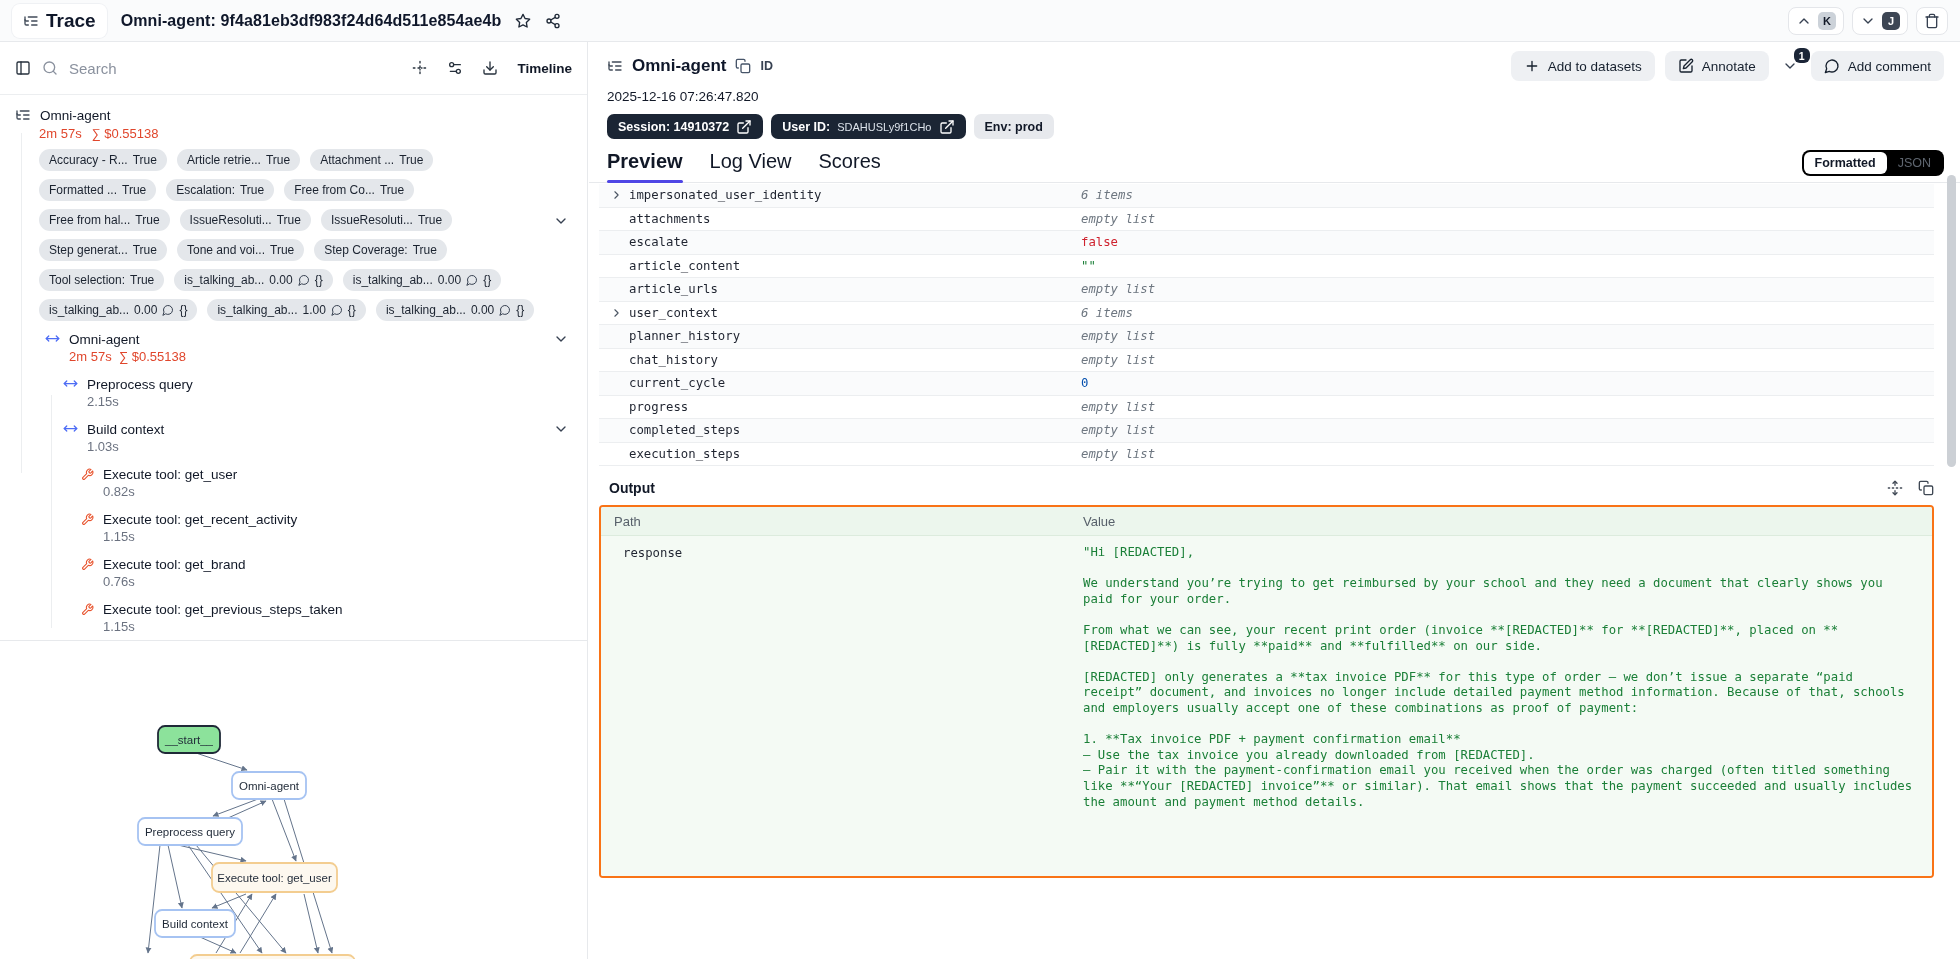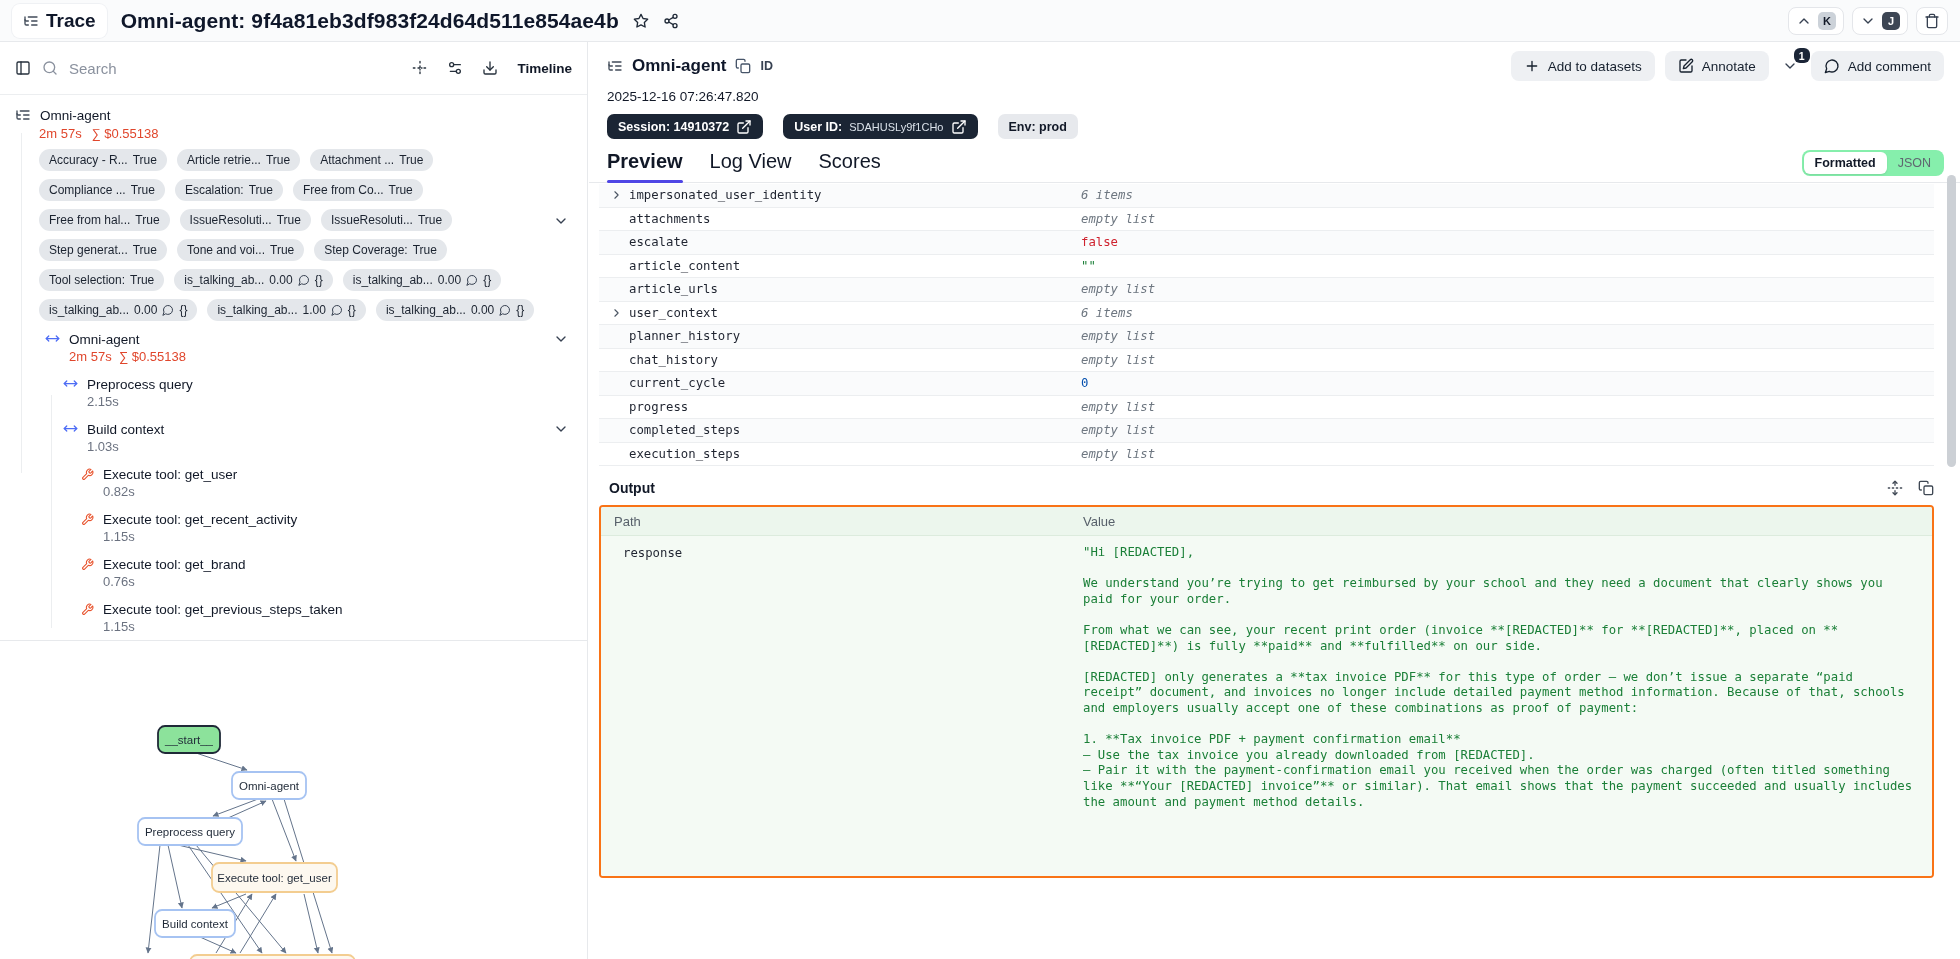--- a/index.html
+++ b/index.html
@@ -6,21 +6,21 @@
   html,body { width:1960px; height:959px; overflow:hidden; background:#fff;
     font-family:"Liberation Sans", sans-serif; color:#111827; }
   svg.ic { display:block; }
   .ic { width:16px; height:16px; }
 
   
   .topbar { position:absolute; top:0; left:0; right:0; height:42px; background:#fafbfc;
     border-bottom:1px solid #e7e9ec; display:flex; align-items:center; padding:0 12px; gap:14px; z-index:5;}
   .trace-badge { display:flex; align-items:center; gap:7px; background:#fff; border-radius:8px;
     padding:6px 11px; font-weight:700; font-size:19px; color:#0f172a; box-shadow:0 0 0 1px #eff1f4; }
-  .topbar-title { font-size:21px; font-weight:700; color:#0f172a; letter-spacing:.1px; }
+  .topbar-title { font-size:16px; font-weight:700; color:#0f172a; letter-spacing:.1px; }
   .tb-icon { color:#1f2937; background:none; border:none; cursor:pointer; }
   .topbar-right { margin-left:auto; display:flex; gap:8px; align-items:center; }
   .nav-btn { height:28px; border:1px solid #e4e6ea; border-radius:8px; background:#fff;
     display:flex; align-items:center; gap:6px; padding:0 7px; color:#374151; }
   .key-badge { width:18px; height:18px; border-radius:5px; font-size:11px; font-weight:700;
     display:flex; align-items:center; justify-content:center; }
   .key-k { background:#ccd2d9; color:#111827; }
   .key-j { background:#3d4654; color:#fff; }
 
   
@@ -68,36 +68,36 @@
   .hdr-icon { color:#475569; background:none; border:none; cursor:pointer; }
   .actions { margin-left:auto; display:flex; align-items:center; gap:10px;justify-content:center; }
   .action-btn { background:#eef0f3; border:none; border-radius:8px; height:30px; padding:0 13px;
     display:flex; align-items:center; gap:8px; font-size:13.5px; font-weight:500; color:#16202e;
     font-family:"Liberation Sans",sans-serif; cursor:pointer; }
   .caret-btn { position:relative; background:none; border:none; color:#374151; padding:2px 3px; cursor:pointer;}
   .count-badge { position:absolute; top:-8px; right:-9px; background:#1b2537; color:#fff;
     font-size:10.5px; font-weight:700; border-radius:6px; min-width:16px; height:15px;
     display:flex; align-items:center; justify-content:center; padding:0 4px; }
   .timestamp { margin-top:9px; font-size:13.5px; color:#111827; }
-  .badges { margin-top:10px; display:flex; gap:20px; align-items:center; }
+  .badges { margin-top:10px; display:flex; gap:8px; align-items:center; }
   .badge-dark { background:#1b2534; color:#fff; border-radius:7px; height:25px; display:flex;
     align-items:center; gap:7px; padding:0 11px; font-size:12.5px; font-weight:700; cursor:pointer; border:none;
     font-family:"Liberation Sans",sans-serif;}
   .badge-dark .sub { font-weight:400; font-size:11px; color:#dbe2ea; }
   .badge-env { background:#e7e9ed; color:#111827; border-radius:7px; height:25px; display:flex;
     align-items:center; padding:10px 11px; font-size:12.5px; font-weight:700; }
 
   .tabs-row { display:flex; align-items:flex-end; border-bottom:1px solid #e7e9ec; margin-top:11px;
     padding:0 16px 0 18px; }
   .tab { margin-right:27px; padding-bottom:12px; font-size:20px; color:#111827; position:relative;
     background:none; border:none; cursor:pointer; font-family:"Liberation Sans",sans-serif; line-height:17px;}
   .tab.active { font-weight:600; }
   .tab.active::after { content:""; position:absolute; left:0; right:0; bottom:-1px; height:3px;
     background:#4f46e5; border-radius:2px; }
-  .view-toggle { margin-left:auto; margin-bottom:6px; background:#86efac; border-radius:8px;
+  .view-toggle { margin-left:auto; margin-bottom:6px; background:#000000; border-radius:8px;
     padding:2px; display:flex; font-size:12.5px; }
   .vt-opt { padding:4px 11px; border-radius:6px; color:#5f6670; background:none; border:none; cursor:pointer;
     font-family:"Liberation Sans",sans-serif; font-size:12.5px;}
   .vt-opt.active { background:#fff; color:#111827; font-weight:600; box-shadow:0 1px 2px rgba(16,24,40,.1); }
 
   .content { position:relative; padding:1px 26px 0 10px; }
   .kv-row { display:flex; align-items:center; height:23.5px; border-bottom:1px solid #eceef0;
     font-family:"DejaVu Sans Mono",monospace; font-size:12.3px; }
   .kv-row:nth-child(odd) { background:#fafbfc; }
   .kv-key { width:482px; display:flex; align-items:center; gap:6px; padding-left:11px; color:#1f2430; }
@@ -229,21 +229,21 @@
         </span>
         <span class="pill">
           <span>Article retrie...</span>
           <span>True</span>
         </span>
         <span class="pill">
           <span>Attachment ...</span>
           <span>True</span>
         </span>
         <span class="pill">
-          <span>Compliance ...</span>
+          <span>Formatted ...</span>
           <span>True</span>
         </span>
         <span class="pill">
           <span>Escalation:</span>
           <span>True</span>
         </span>
         <span class="pill">
           <span>Free from Co...</span>
           <span>True</span>
         </span>

